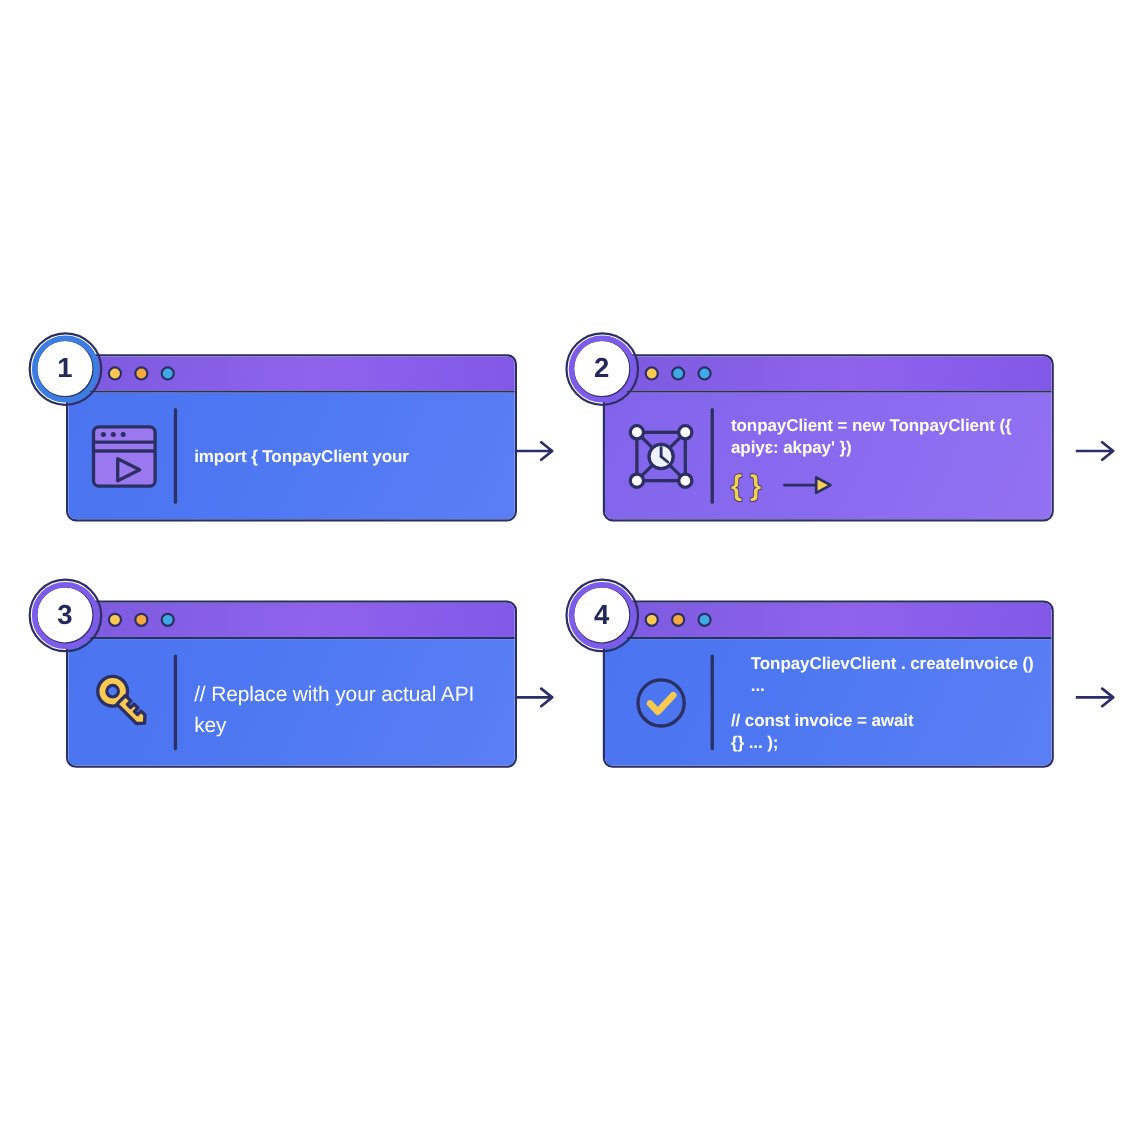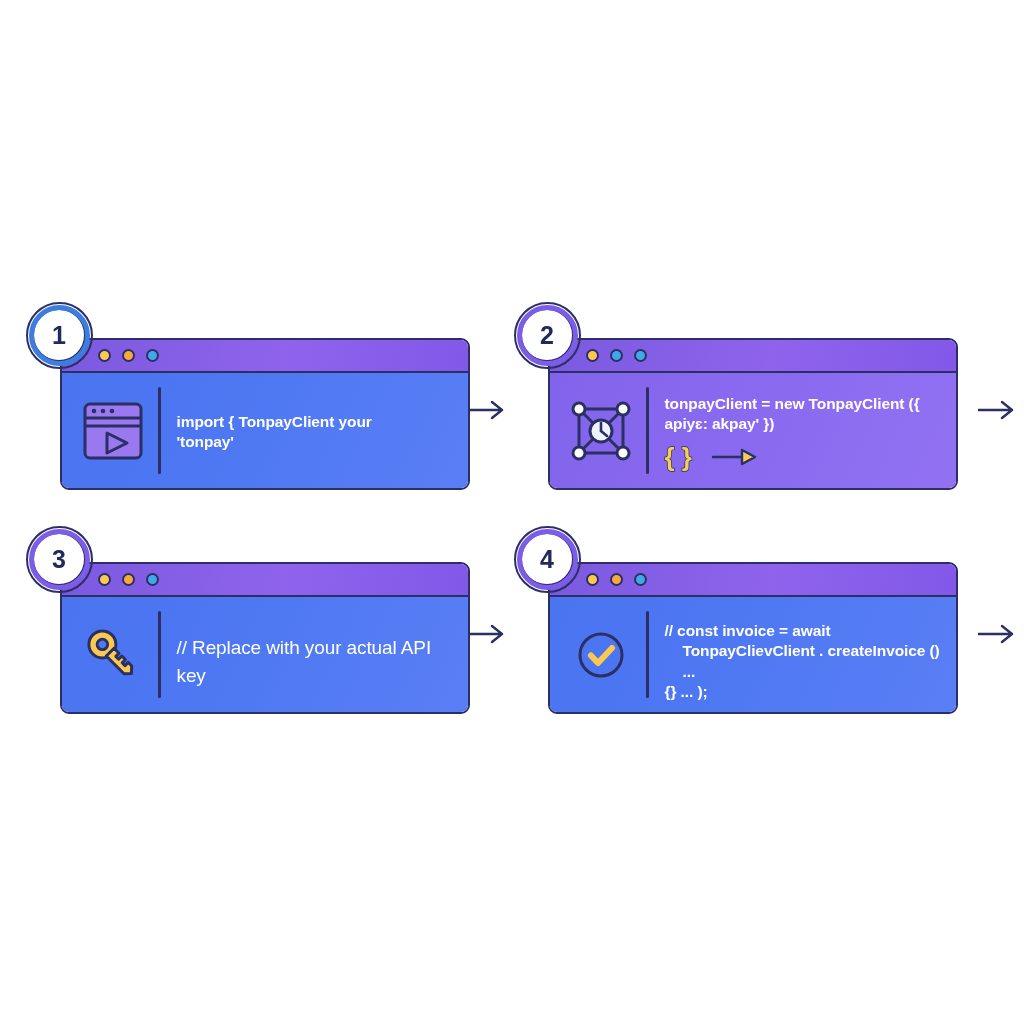--- a/index.html
+++ b/index.html
@@ -30,21 +30,21 @@
     height: 152px;
   }
   .step-1 { left: 60px;  top: 322px; }
   .step-2 { left: 548px; top: 322px; }
   .step-3 { left: 60px;  top: 546px; }
   .step-4 { left: 548px; top: 546px; }
 
   .window {
     position: absolute;
     left: 0;
-    top: 16px;
+    top: 0;
     width: 410px;
     height: 152px;
     border: 2.5px solid #2b2f63;
     border-radius: 9px;
     box-sizing: border-box;
     overflow: hidden;
     display: flex;
     flex-direction: column;
   }
 
@@ -212,21 +212,20 @@
             <line x1="3" y1="25" x2="59" y2="25" stroke="#2b2f63" stroke-width="3"></line>
             <circle cx="12" cy="10" r="2.3" fill="#2b2f63"></circle>
             <circle cx="21" cy="10" r="2.3" fill="#2b2f63"></circle>
             <circle cx="30" cy="10" r="2.3" fill="#2b2f63"></circle>
             <path d="M25 32 L45 42 L25 52 Z" fill="none" stroke="#2b2f63" stroke-width="3" stroke-linejoin="round"></path>
           </svg>
         </div>
         <div class="divider"></div>
         <div class="code-col">
           <div class="code-line tight">import { TonpayClient your</div>
-          <div class="code-line tight">'tonpay'</div>
         </div>
       </div>
     </div>
     <div class="badge" style="--ring:#3b7de0;">
       <span class="badge-num">1</span>
     </div>
   </div>
 
   <div class="step step-2">
     <div class="window">
@@ -305,22 +304,22 @@
       </div>
       <div class="body-area body-blue">
         <div class="icon-col">
           <svg width="58" height="58" viewBox="0 0 58 58">
             <circle cx="29" cy="29" r="21" fill="none" stroke="#2b2f63" stroke-width="3"></circle>
             <path d="M19 29.5 L26 37 L40 22" fill="none" stroke="#fbc94f" stroke-width="6" stroke-linecap="round" stroke-linejoin="round"></path>
           </svg>
         </div>
         <div class="divider"></div>
         <div class="code-col">
+          <div class="code-line tight indent">TonpayClievClient . createInvoice () ...</div>
           <div class="code-line tight gap">// const invoice = await</div>
-          <div class="code-line tight indent">TonpayClievClient . createInvoice () ...</div>
           <div class="code-line tight">{} ... );</div>
         </div>
       </div>
     </div>
     <div class="badge" style="--ring:#7c5ce8;">
       <span class="badge-num">4</span>
     </div>
   </div>
 
   <div class="connector c1">

